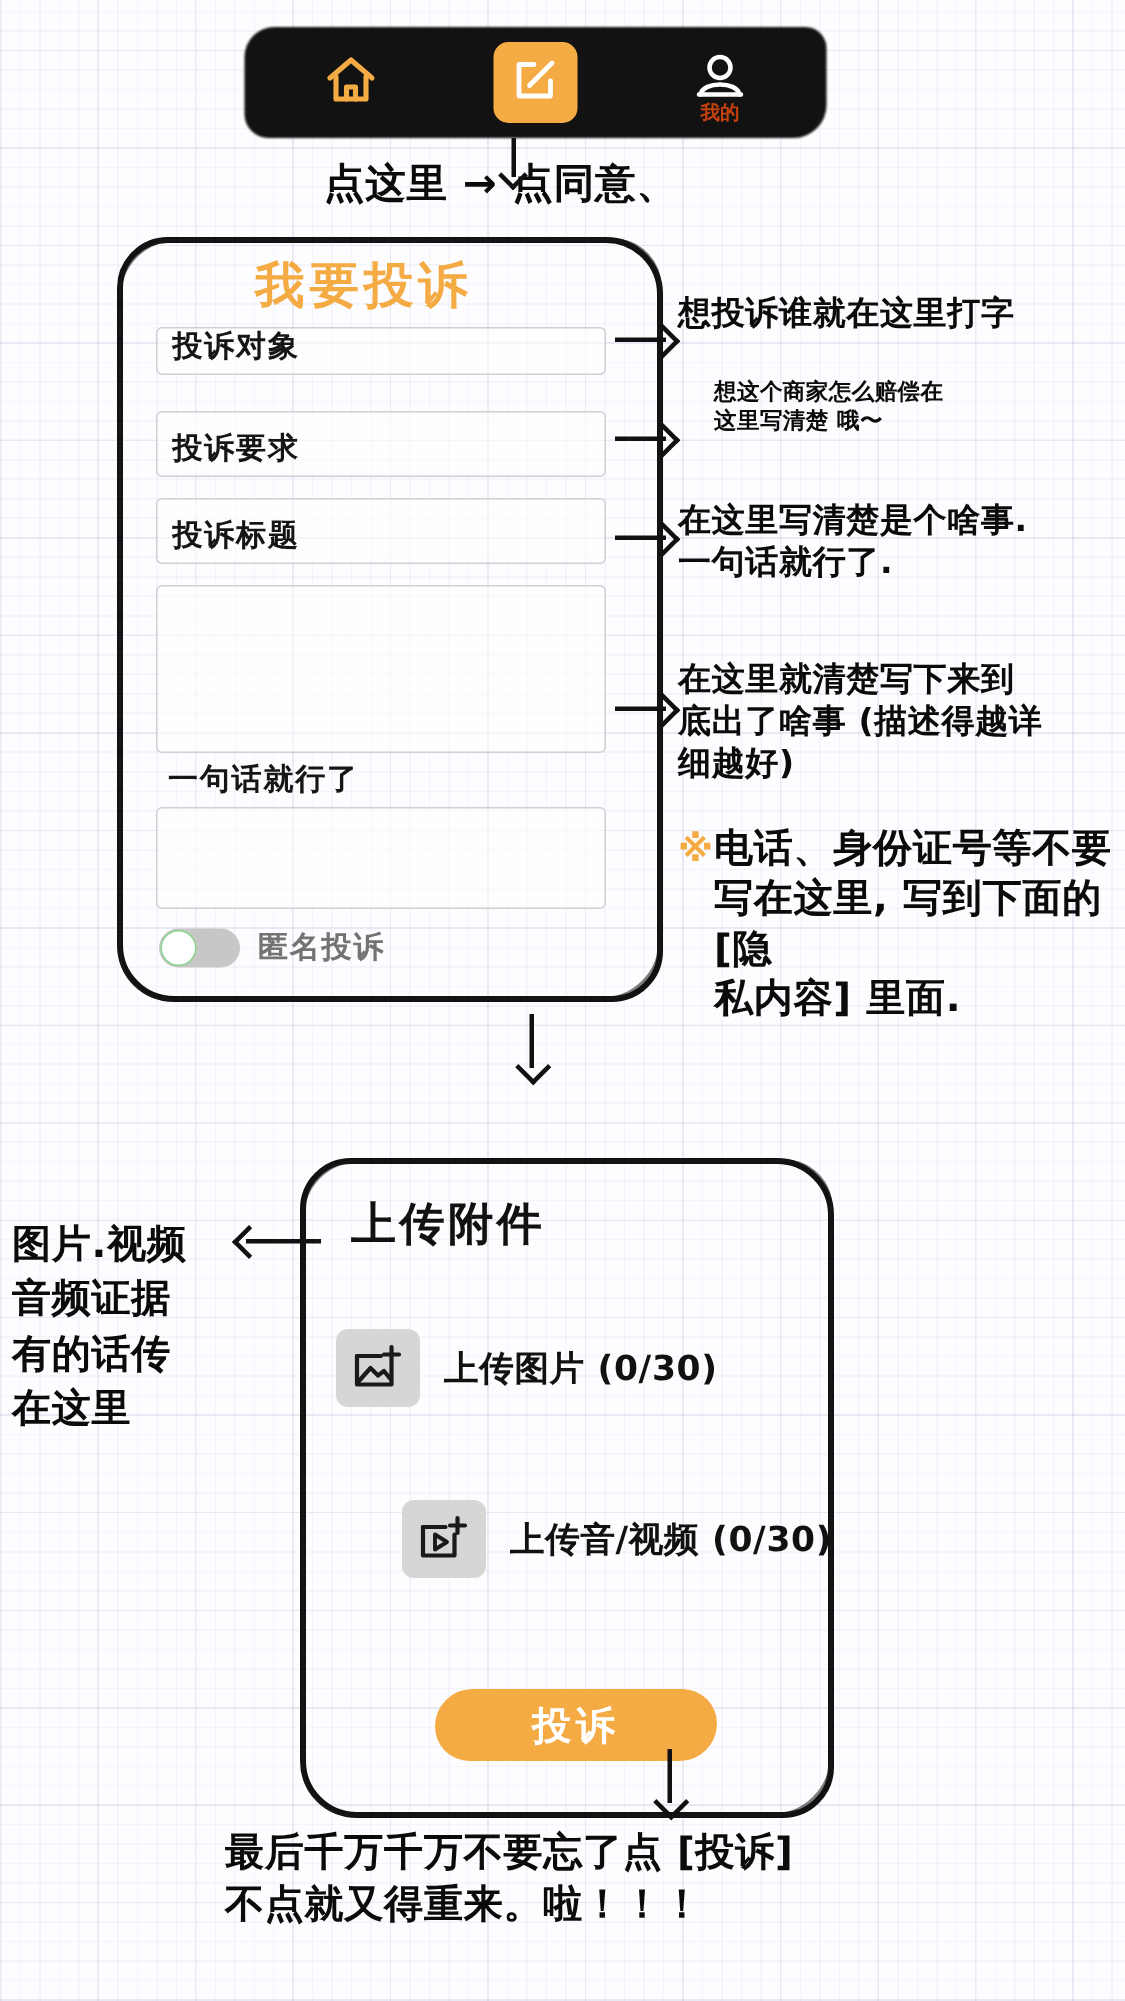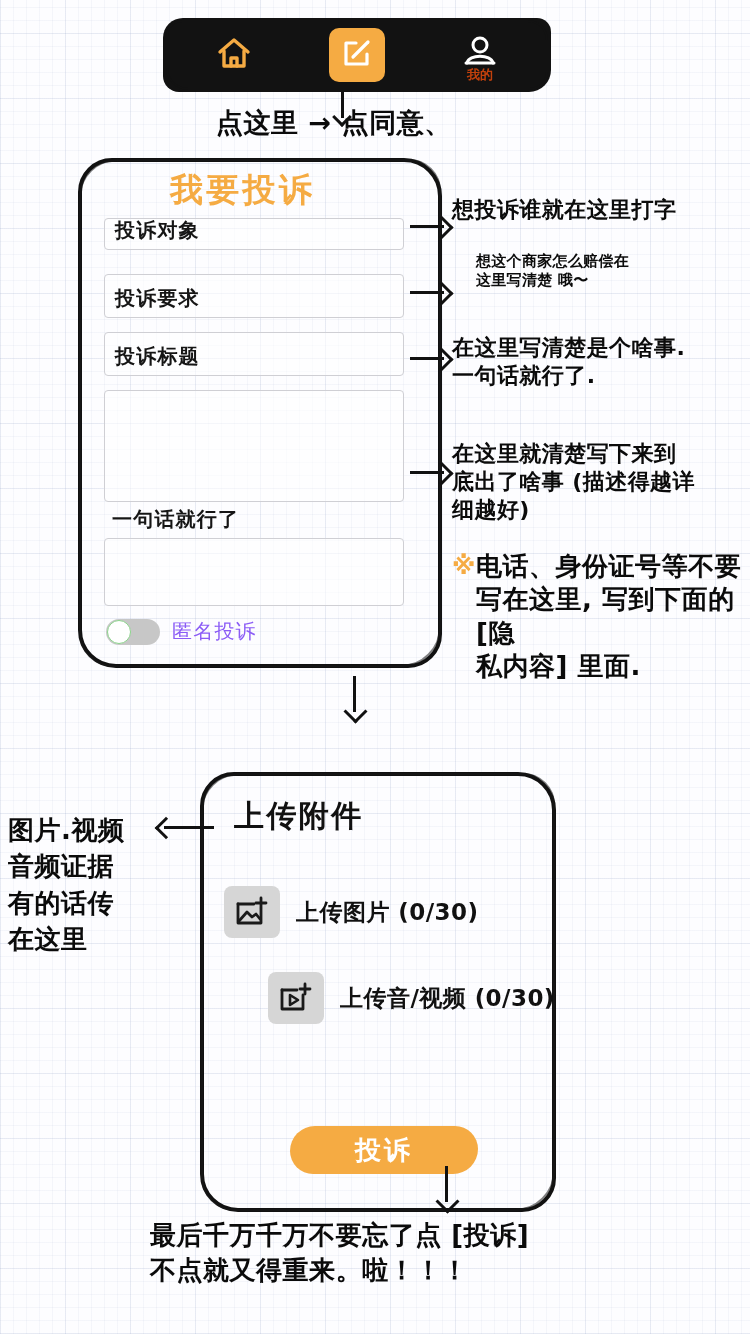--- a/index.html
+++ b/index.html
@@ -162,22 +162,22 @@
     top: 1px;
     width: 24px;
     height: 24px;
     border-radius: 50%;
     background: #fff;
     border: 1.5px solid #8bd48b;
     box-sizing: border-box;
   }
   #toggle-label {
     font-size: 20px;
-    font-weight: normal;
-    color: #8b5cf6;
+    font-weight: bold;
+    color: #737373;
     white-space: nowrap;
   }
 
   
   #upload-card {
     left: 200px;
     top: 728px;
     width: 348px;
     height: 432px;
     margin-top: 44px;
@@ -193,21 +193,21 @@
     white-space: nowrap;
   }
   .upload-row {
     position: absolute;
     left: 20px;
     display: flex;
     align-items: center;
     gap: 16px;
   }
   #upload-row-1 { top: 110px; }
-  #upload-row-2 { top: 196px; padding-left: 44px; }
+  #upload-row-2 { top: 224px; padding-left: 44px; }
   .upload-icon {
     width: 56px;
     height: 52px;
     background: #d6d6d6;
     border-radius: 8px;
     display: flex;
     align-items: center;
     justify-content: center;
   }
   .upload-text {

